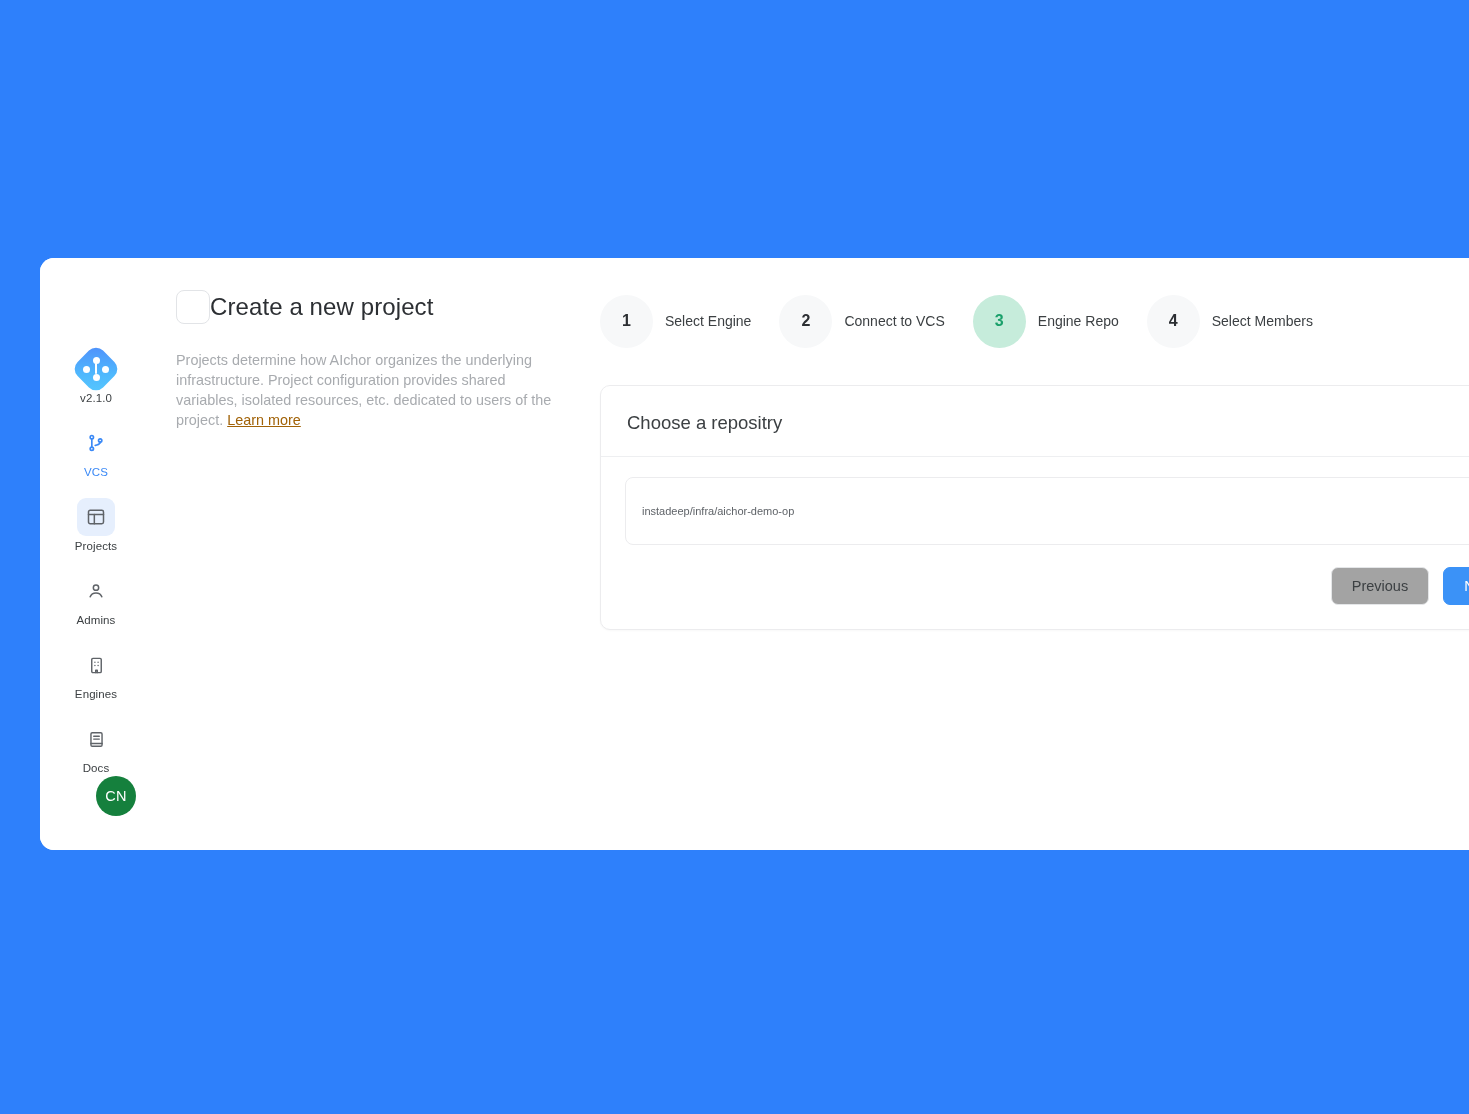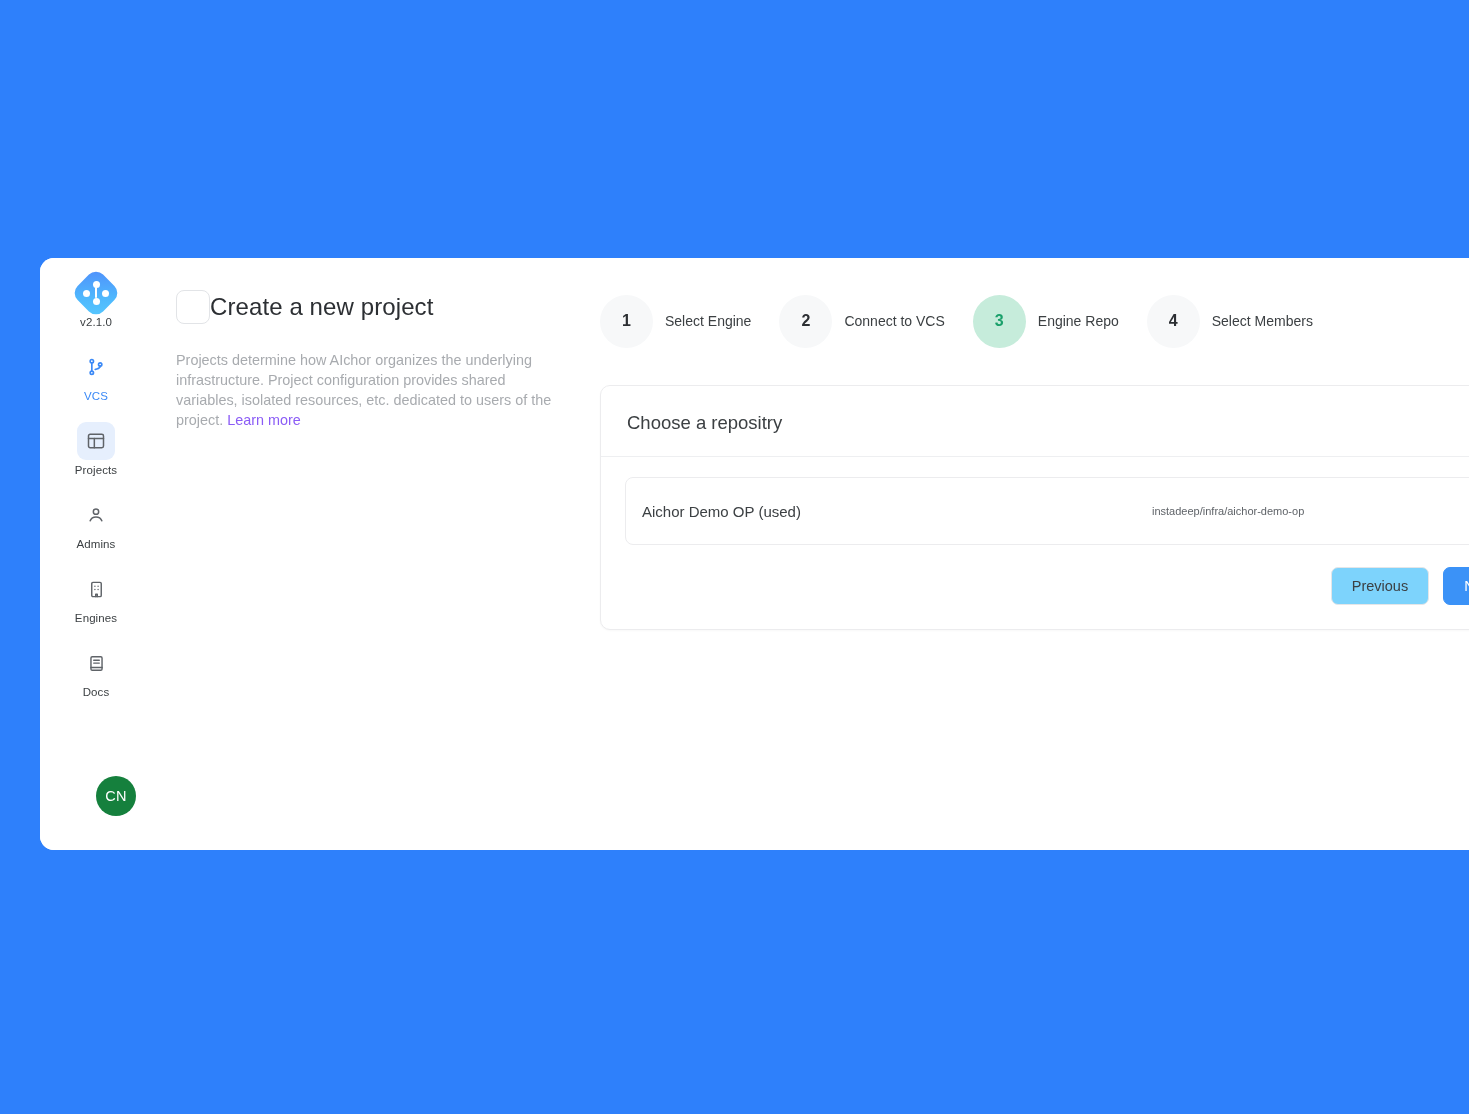--- a/index.html
+++ b/index.html
@@ -32,20 +32,21 @@
   #sidebar {
     position: absolute;
     left: 0;
     top: 0;
     width: 112px;
     height: 100%;
     background: #ffffff;
     display: flex;
     flex-direction: column;
     align-items: center;
+    justify-content: center;
   }
 
   .brand-block {
     margin-top: 17px;
     display: flex;
     flex-direction: column;
     align-items: center;
   }
 
   .logo-diamond {
@@ -149,21 +150,22 @@
     letter-spacing: .1px;
   }
   #intro-desc {
     margin-top: 26px;
     font-size: 14.4px;
     line-height: 20px;
     color: #a8abaf;
     max-width: 390px;
   }
   #learn-more {
-    color: #8b5cf6;
+    color: #a16207;
+    text-decoration: underline;
     cursor: pointer;
   }
 
   
   #stepper {
     position: absolute;
     left: 560px;
     top: 32px;
     right: 0;
     height: 62px;
@@ -245,21 +247,21 @@
     padding: 0 20px;
     border-radius: 7px;
     font-size: 14.5px;
     font-family: "Liberation Sans", sans-serif;
     cursor: pointer;
     display: flex;
     align-items: center;
     justify-content: center;
   }
   #btn-previous {
-    background: #7dd3fc;
+    background: #a3a3a3;
     border: 1px solid #e4e6e8;
     color: #3c4043;
   }
   #btn-next {
     background: #3b92f7;
     border: 1px solid #3b92f7;
     color: #ffffff;
   }
 </style>
 </head>
@@ -371,21 +373,20 @@
       <span class="step-label">Select Members</span>
     </div>
   </div>
 
   <section id="repo-card">
     <div id="card-header">
       <h2 id="card-title">Choose a repositry</h2>
     </div>
     <div id="card-body">
       <div class="repo-row">
-        <span class="repo-name">Aichor Demo OP (used)</span>
         <span class="repo-path">instadeep/infra/aichor-demo-op</span>
       </div>
     </div>
     <div id="card-footer">
       <button class="btn" id="btn-previous">Previous</button>
       <button class="btn" id="btn-next">Next</button>
     </div>
   </section>
 
 </div>

